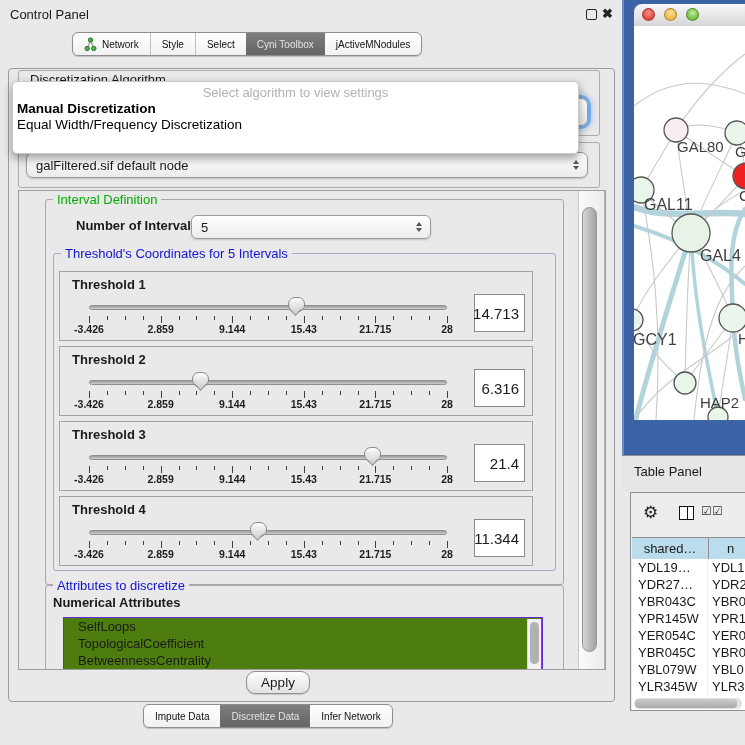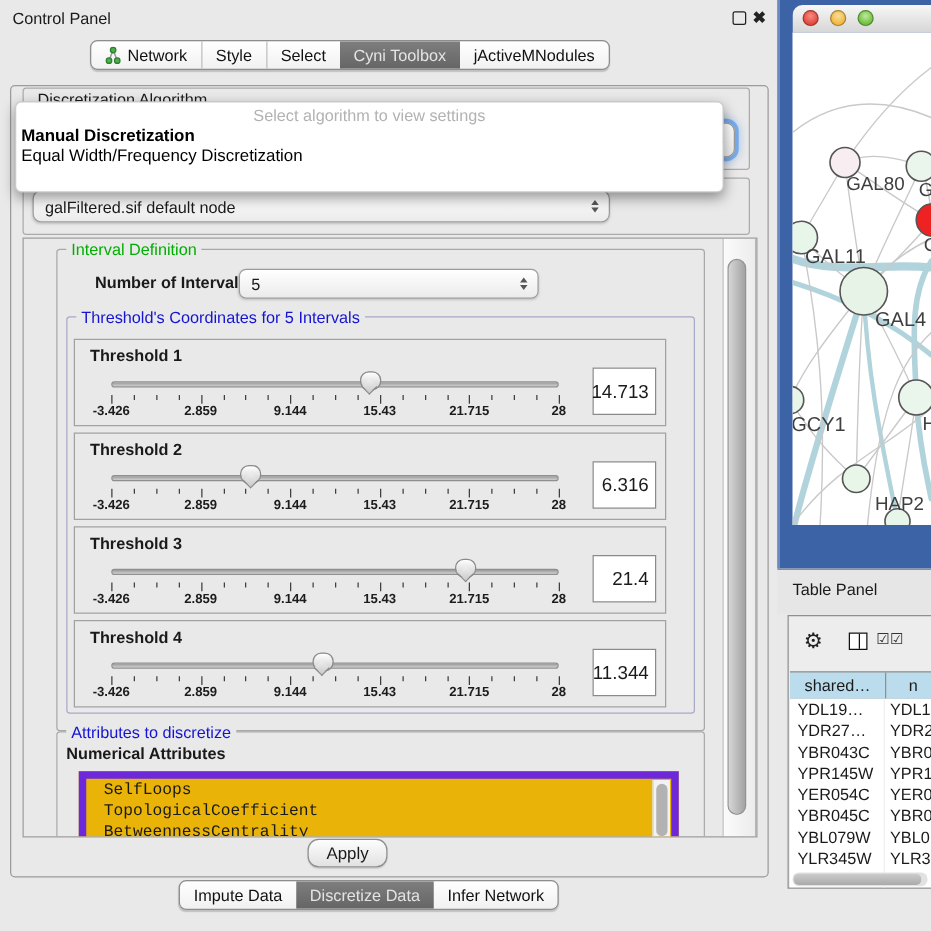--- a/index.html
+++ b/index.html
@@ -10,42 +10,42 @@
   .gtitle{position:absolute;top:-8px;left:7px;background:#e9e9e9;padding:0 4px;font-size:13px;white-space:nowrap;}
   .combo{position:absolute;background:linear-gradient(#ffffff,#ebebeb);border:1px solid #9c9c9c;border-radius:7px;
          box-shadow:0 1px 2px rgba(0,0,0,.18);font-size:13px;display:flex;align-items:center;padding:0 24px 0 9px;box-sizing:border-box;}
   .focusring{box-shadow:0 0 0 3px rgba(96,158,235,.75),0 0 7px 3px rgba(96,158,235,.55);}
   .spin{position:absolute;right:8px;top:50%;transform:translateY(-50%);display:flex;flex-direction:column;gap:2px;}
   .spin i{display:block;width:0;height:0;border-left:3.5px solid transparent;border-right:3.5px solid transparent;}
   .spin .up{border-bottom:4.5px solid #555;}
   .spin .dn{border-top:4.5px solid #555;}
   .tabstrip{position:absolute;display:flex;background:linear-gradient(#ffffff,#f1f1f1);border:1px solid #8d8d8d;
             border-radius:6px;overflow:hidden;height:22px;box-shadow:0 1px 1px rgba(0,0,0,.18);}
-  .seg{display:flex;align-items:center;gap:5px;padding:0 11px;font-size:13px;color:#111;border-left:1px solid #bfbfbf;cursor:default;}
+  .seg{display:flex;align-items:center;gap:5px;padding:0 11px;font-size:10px;color:#111;border-left:1px solid #bfbfbf;cursor:default;}
   .seg:first-child{border-left:none;}
   .seg.sel{background:linear-gradient(#7e7e7e,#656565);color:#e4e4e4;border-left:none;}
   .seg.sel + .seg{border-left:none;}
   
   .thr{position:absolute;left:40px;width:474px;height:70px;border:1px solid #a2a2a2;background:#e9e9e9;box-sizing:border-box;}
   .thr .tlabel{position:absolute;left:12px;top:5px;font-size:13px;font-weight:bold;}
   .track{position:absolute;left:29px;top:33px;width:358px;height:5px;border-radius:3px;background:linear-gradient(#9a9a9a,#cfcfcf);
          border:1px solid #8f8f8f;box-sizing:border-box;}
   .tick{position:absolute;width:1px;background:#3f3f3f;}
   .ticklab{position:absolute;top:51px;width:60px;text-align:center;font-size:10.5px;font-weight:600;color:#1c1c1c;}
   .thumb{position:absolute;top:25px;width:15px;height:13px;border:1px solid #8a8a8a;border-radius:7px;
          background:linear-gradient(#fefefe,#cfcfcf);z-index:3;}
   .thumb::after{content:"";position:absolute;left:2.2px;top:7.2px;width:8px;height:8px;background:linear-gradient(135deg,#f0f0f0,#c9c9c9);
          border:1px solid #8a8a8a;border-top:none;border-left:none;transform:rotate(45deg);}
   .vbox{position:absolute;left:414px;top:22px;width:51px;height:38px;background:#fff;border:1px solid #8a8a8a;
         font-size:15px;display:flex;align-items:center;justify-content:flex-end;padding-right:5px;box-sizing:border-box;}
   
   .vsb{position:absolute;background:linear-gradient(to right,#fbfbfb,#ececec);border-left:1px solid #c6c6c6;border-right:1px solid #b5b5b5;}
   .vsb .th{position:absolute;left:3px;width:15px;border-radius:8px;background:linear-gradient(to right,#d6d6d6,#a3a3a3);border:1px solid #949494;box-sizing:border-box;}
   
-  .list{position:absolute;background:#eab308;border:6px solid #6d28d9;overflow:hidden;box-sizing:border-box;font-family:Liberation Mono, monospace;}
+  .list{position:absolute;background:#4d7c0f;border:1px solid #6d28d9;overflow:hidden;box-sizing:border-box;}
   .list .row{height:17px;line-height:17px;padding-left:14px;font-size:13px;}
   .lsb{position:absolute;right:1px;top:1px;bottom:1px;width:13px;background:#f2f2f2;border-left:1px solid #d8d8d8;}
   .lsb .th{position:absolute;left:2px;top:3px;width:9px;height:42px;border-radius:5px;background:#b2b2b2;}
   .btn{position:absolute;background:linear-gradient(#fdfdfd,#e2e2e2);border:1px solid #8e8e8e;border-radius:9px;
        font-size:13.5px;display:flex;align-items:center;justify-content:center;box-shadow:0 1px 1px rgba(0,0,0,.15);}
   
   .popup{position:absolute;left:12px;top:81px;width:565px;background:#fff;border:1px solid #c9c9c9;border-radius:5px;
          box-shadow:0 4px 10px rgba(0,0,0,.4);z-index:50;padding:3px 0 20px 0;}
   .popup .p1{font-size:13px;color:#b2b2b2;text-align:center;height:16px;line-height:16px;}
   .popup .p2{font-size:13.5px;font-weight:bold;color:#000;height:16px;line-height:16px;padding-left:4px;}
@@ -113,21 +113,21 @@
   <div class="combo focusring" style="left:26px;top:98px;width:562px;height:28px;">
     <span class="spin">
         <i class="up"></i>
         <i class="dn"></i>
       </span>
   </div>
 
   <div class="group" style="left:18px;top:142px;width:580px;height:44px;">
     <span class="gtitle">Table Data</span>
   </div>
-  <div class="combo" style="left:26px;top:152px;width:462px;height:26px;">
+  <div class="combo" style="left:26px;top:152px;width:562px;height:26px;">
     <span>galFiltered.sif default node</span>
     <span class="spin">
         <i class="up"></i>
         <i class="dn"></i>
       </span>
   </div>
 
   <div class="popup">
     <div class="p1">Select algorithm to view settings</div>
     <div class="p2">Manual Discretization</div>

